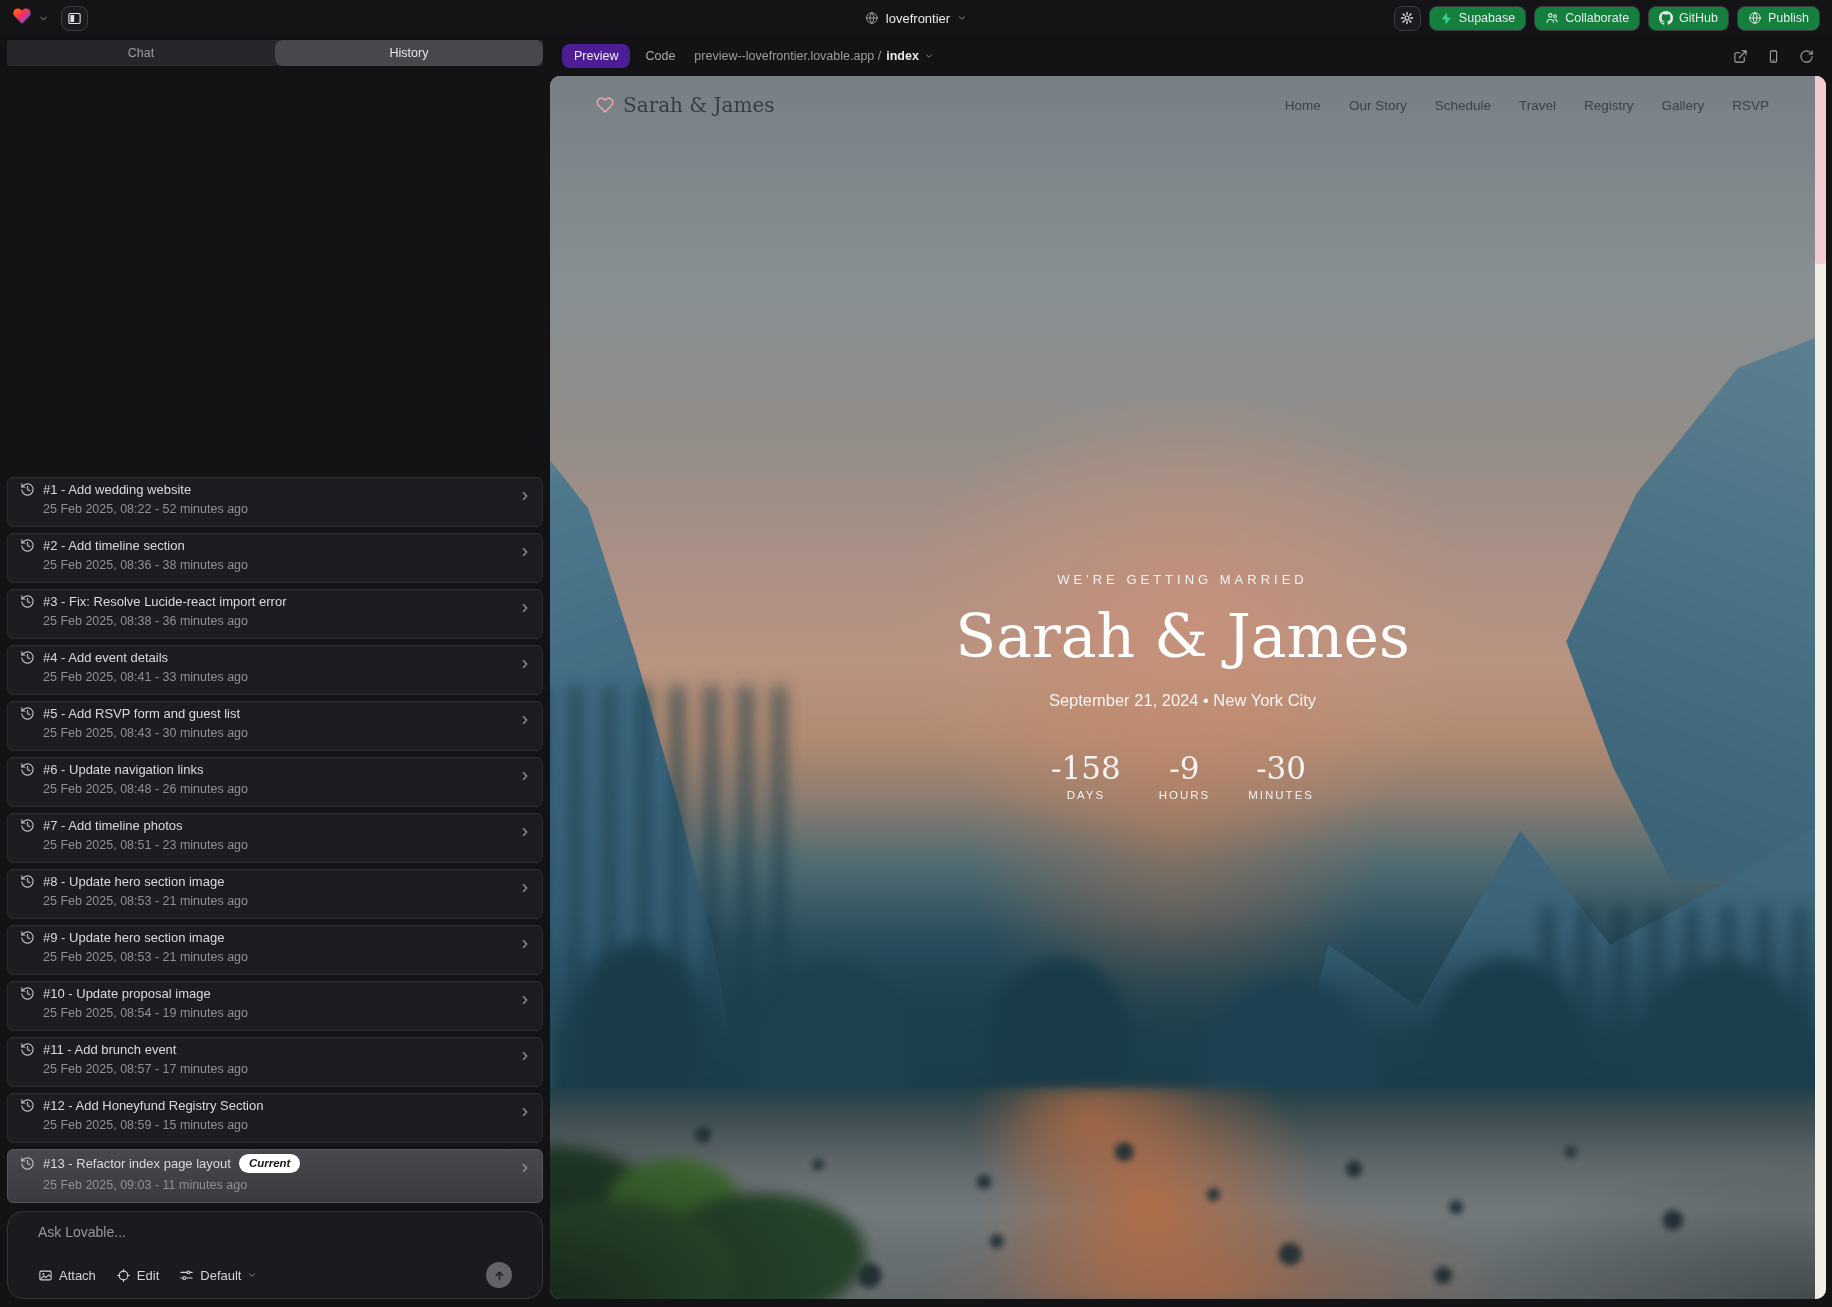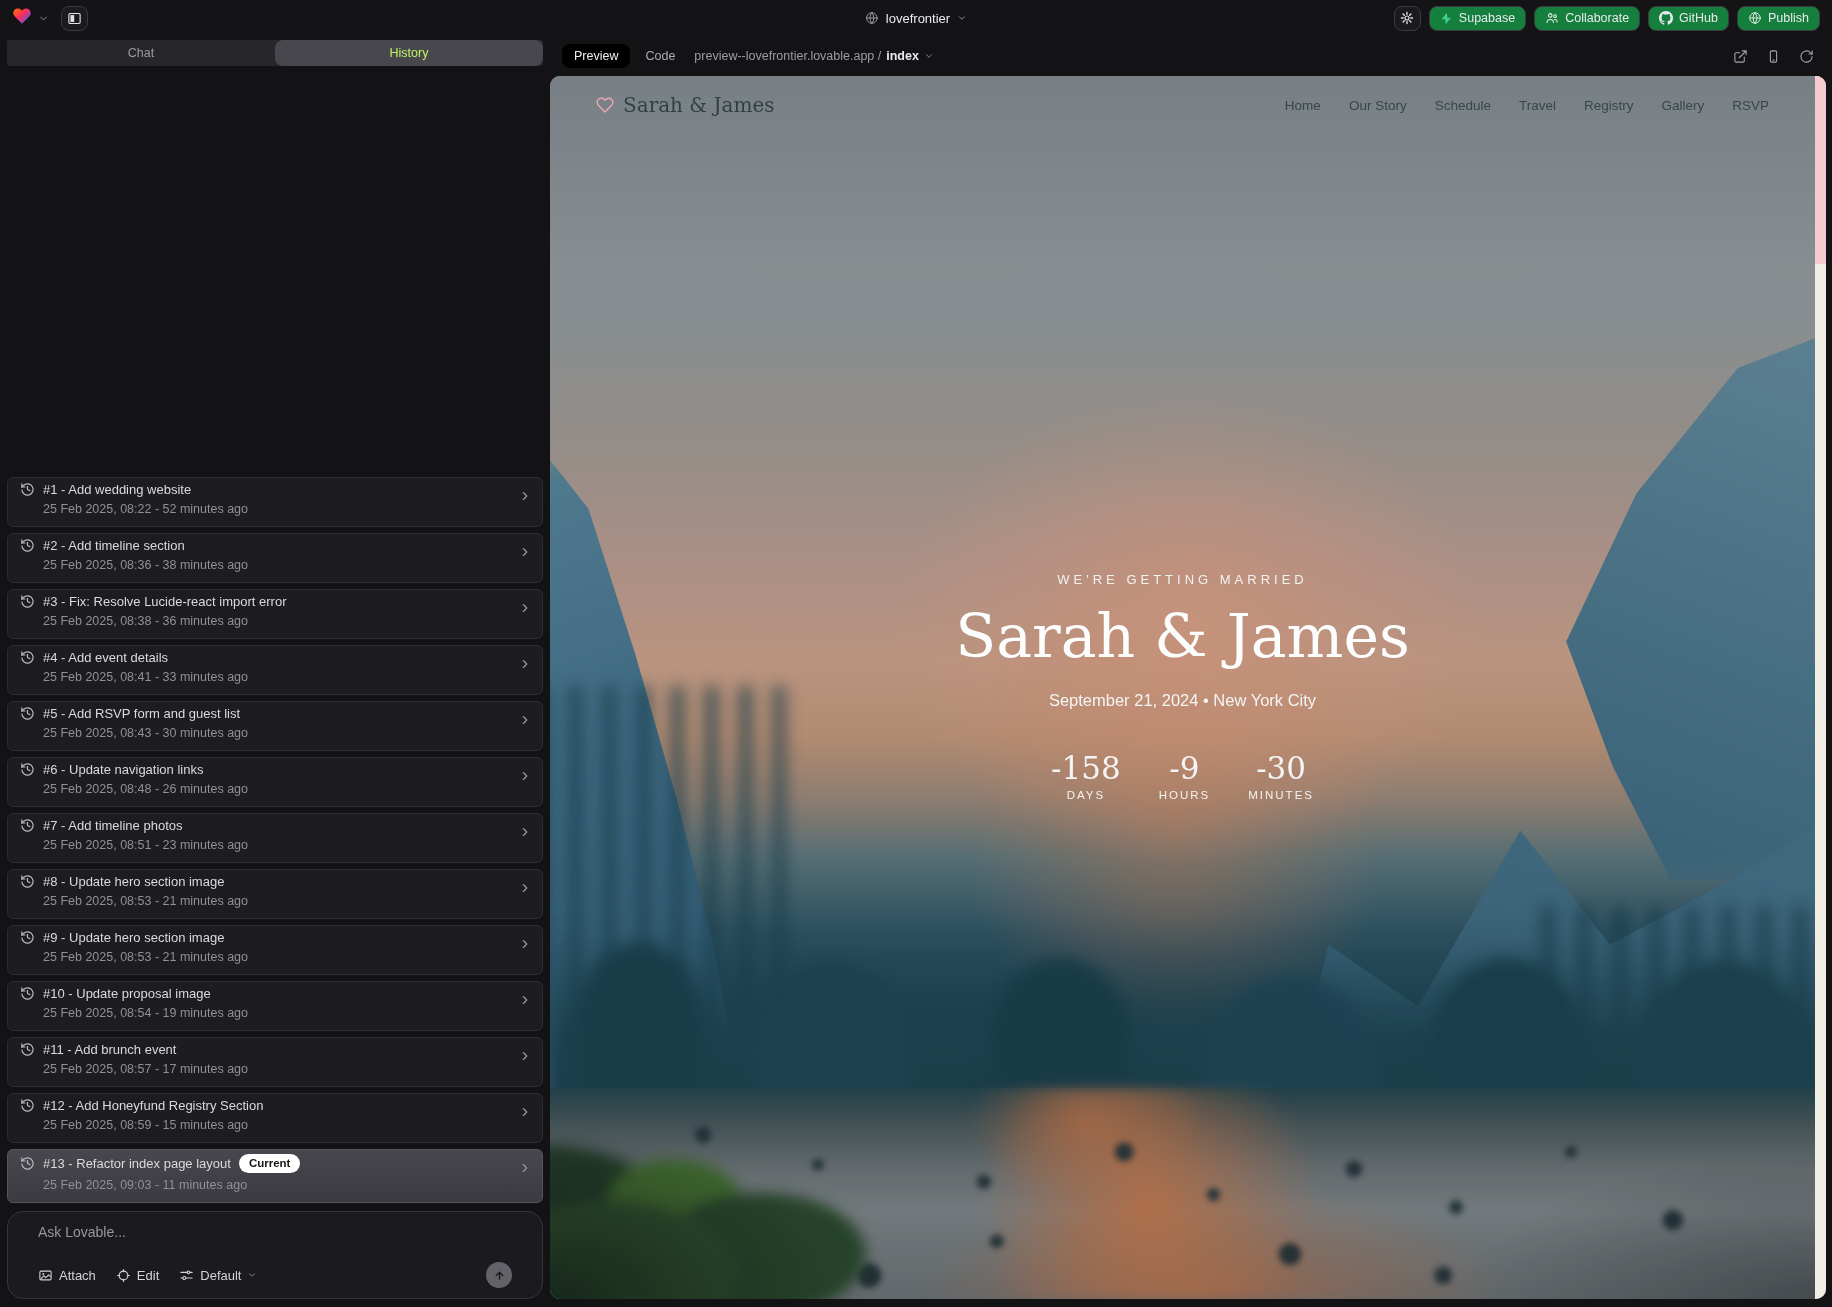--- a/index.html
+++ b/index.html
@@ -21,44 +21,44 @@
             border-radius:8px; background:#15803d; color:#e9e9ec; font-size:12.5px; cursor:pointer; }
   .supa { color:#3ecf8e; }
 
   
   .main { display:flex; height:1271px; }
 
   
   .sidebar { width:550px; display:flex; flex-direction:column; padding:4px 7px 8px; }
   .tabs { display:flex; height:26px; background:#26262b; border-radius:2px; overflow:hidden; flex:none; }
   .tab { flex:1; display:flex; align-items:center; justify-content:center; font-size:12.5px; color:#9b9ba2; cursor:pointer; }
-  .tab.active { background:#47474d; color:#bef264; border-radius:8px; }
+  .tab.active { background:#47474d; color:#e5e5e5; border-radius:8px; }
 
   .history-list { flex:1; display:flex; flex-direction:column; justify-content:flex-end; gap:6px; margin-top:6px; overflow:hidden; }
   .h-card { position:relative; border:1px solid #2c2c31; background:#1d1d21; border-radius:6px; padding:4px 12px 10px; cursor:pointer; }
   .h-card.current { background:linear-gradient(180deg,#47474d,#3a3a40); border-color:#55555c; }
   .h-title-row { display:flex; align-items:center; gap:8px; color:#dadadd; font-size:13px; }
   .h-icon { color:#b9b9bf; flex:none; }
-  .badge { background:#ffffff; color:#151518; font-size:11.5px; font-weight:700; padding:2.5px 10px; border-radius:999px; line-height:1.2; }
+  .badge { background:#ffffff; color:#151518; font-size:11.5px; font-weight:700; padding:2.5px 10px; border-radius:999px; line-height:1.2;font-style:italic; }
   .h-time { color:#8f8f96; font-size:12.5px; margin:5px 0 0 23px; }
   .h-chevron { position:absolute; right:10px; top:11px; color:#98989e; }
 
   .composer { border:1px solid #35353b; background:#1b1b1f; border-radius:16px; padding:12px 30px 10px; margin-top:8px; flex:none; }
   .composer textarea { width:100%; height:22px; background:transparent; border:0; outline:none; resize:none;
                        color:#dcdcdf; font-size:14px; font-family:"Liberation Sans",sans-serif; }
   .composer textarea::placeholder { color:#96969d; }
   .composer-row { display:flex; align-items:center; gap:20px; margin-top:12px; color:#d3d3d7; font-size:13px; }
   .c-action { display:flex; align-items:center; gap:6px; cursor:pointer; }
   .send-btn { margin-left:auto; width:26px; height:26px; border-radius:50%; background:#626268; color:#1d1d20;
               display:flex; align-items:center; justify-content:center; cursor:pointer; }
 
   
   .preview-col { flex:1; display:flex; flex-direction:column; }
   .ptoolbar { height:40px; display:flex; align-items:center; padding:0 18px 0 12px; }
-  .pt-pill { background:#000000; color:#efeff2; padding:5px 12px; border-radius:8px; font-size:12.5px; cursor:pointer; }
+  .pt-pill { background:#4c1d95; color:#efeff2; padding:5px 12px; border-radius:8px; font-size:12.5px; cursor:pointer; }
   .pt-code { color:#ababb2; font-size:12.5px; margin-left:15px; cursor:pointer; }
   .pt-url { display:flex; align-items:center; gap:5px; margin-left:19px; font-size:12.5px; color:#9b9ba2; cursor:pointer; }
   .pt-url .pg { color:#eaeaed; font-weight:700; }
   .pt-right { margin-left:auto; display:flex; align-items:center; gap:18px; color:#a7a7ad; }
   .pt-right > * { cursor:pointer; }
 
   .frame { flex:1; margin:0 6px 8px 0; border-radius:10px; position:relative; overflow:hidden; background:#8fa0a6; }
   .layer { position:absolute; }
   .sky { inset:0; background:linear-gradient(180deg,#98a1a6 0%,#9aa0a2 20%,#a89f98 30%,#c3a295 40%,#d3a78e 48%,
          #c99c7e 54%,#a18d7d 59%,#5f7a80 64%,#32596a 70%,#264c5c 76%,#2a4e57 84%,#31545c 100%); }

